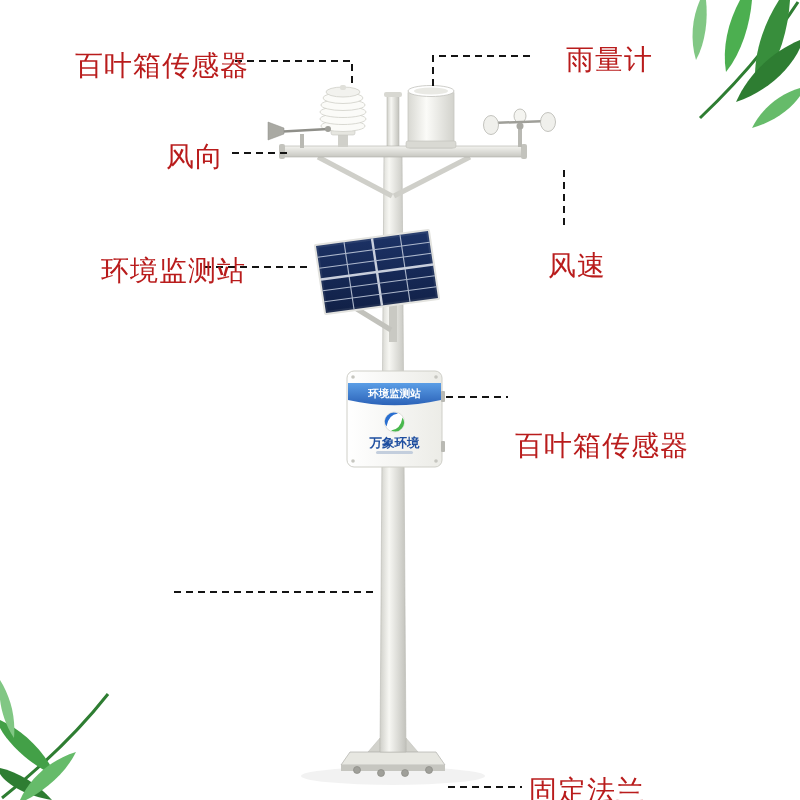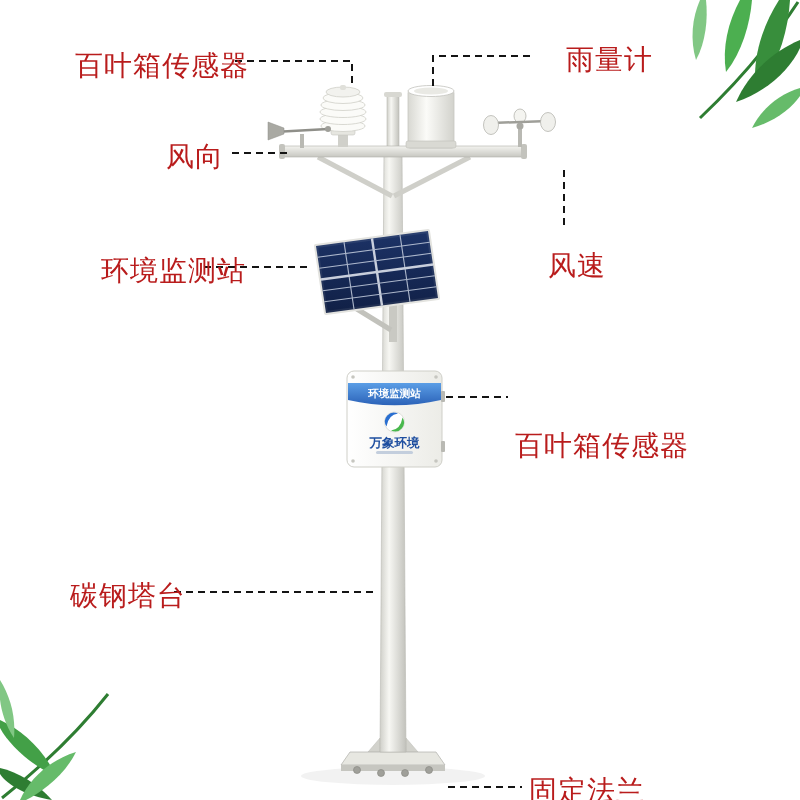--- a/index.html
+++ b/index.html
@@ -179,16 +179,15 @@
     <path d="M448,787 H522"></path>
   </g>
 </svg>
 
 <div class="label" style="left:75px;top:47px">百叶箱传感器</div>
 <div class="label" style="left:566px;top:41px">雨量计</div>
 <div class="label" style="left:166px;top:138px">风向</div>
 <div class="label" style="left:548px;top:247px">风速</div>
 <div class="label" style="left:101px;top:252px">环境监测站</div>
 <div class="label" style="left:515px;top:427px">百叶箱传感器</div>
-<div class="label" style="left:70px;top:577px">碳钢塔台</div>
 <div class="label" style="left:529px;top:772px">固定法兰</div>
 
 </div>
 
 </body></html>

